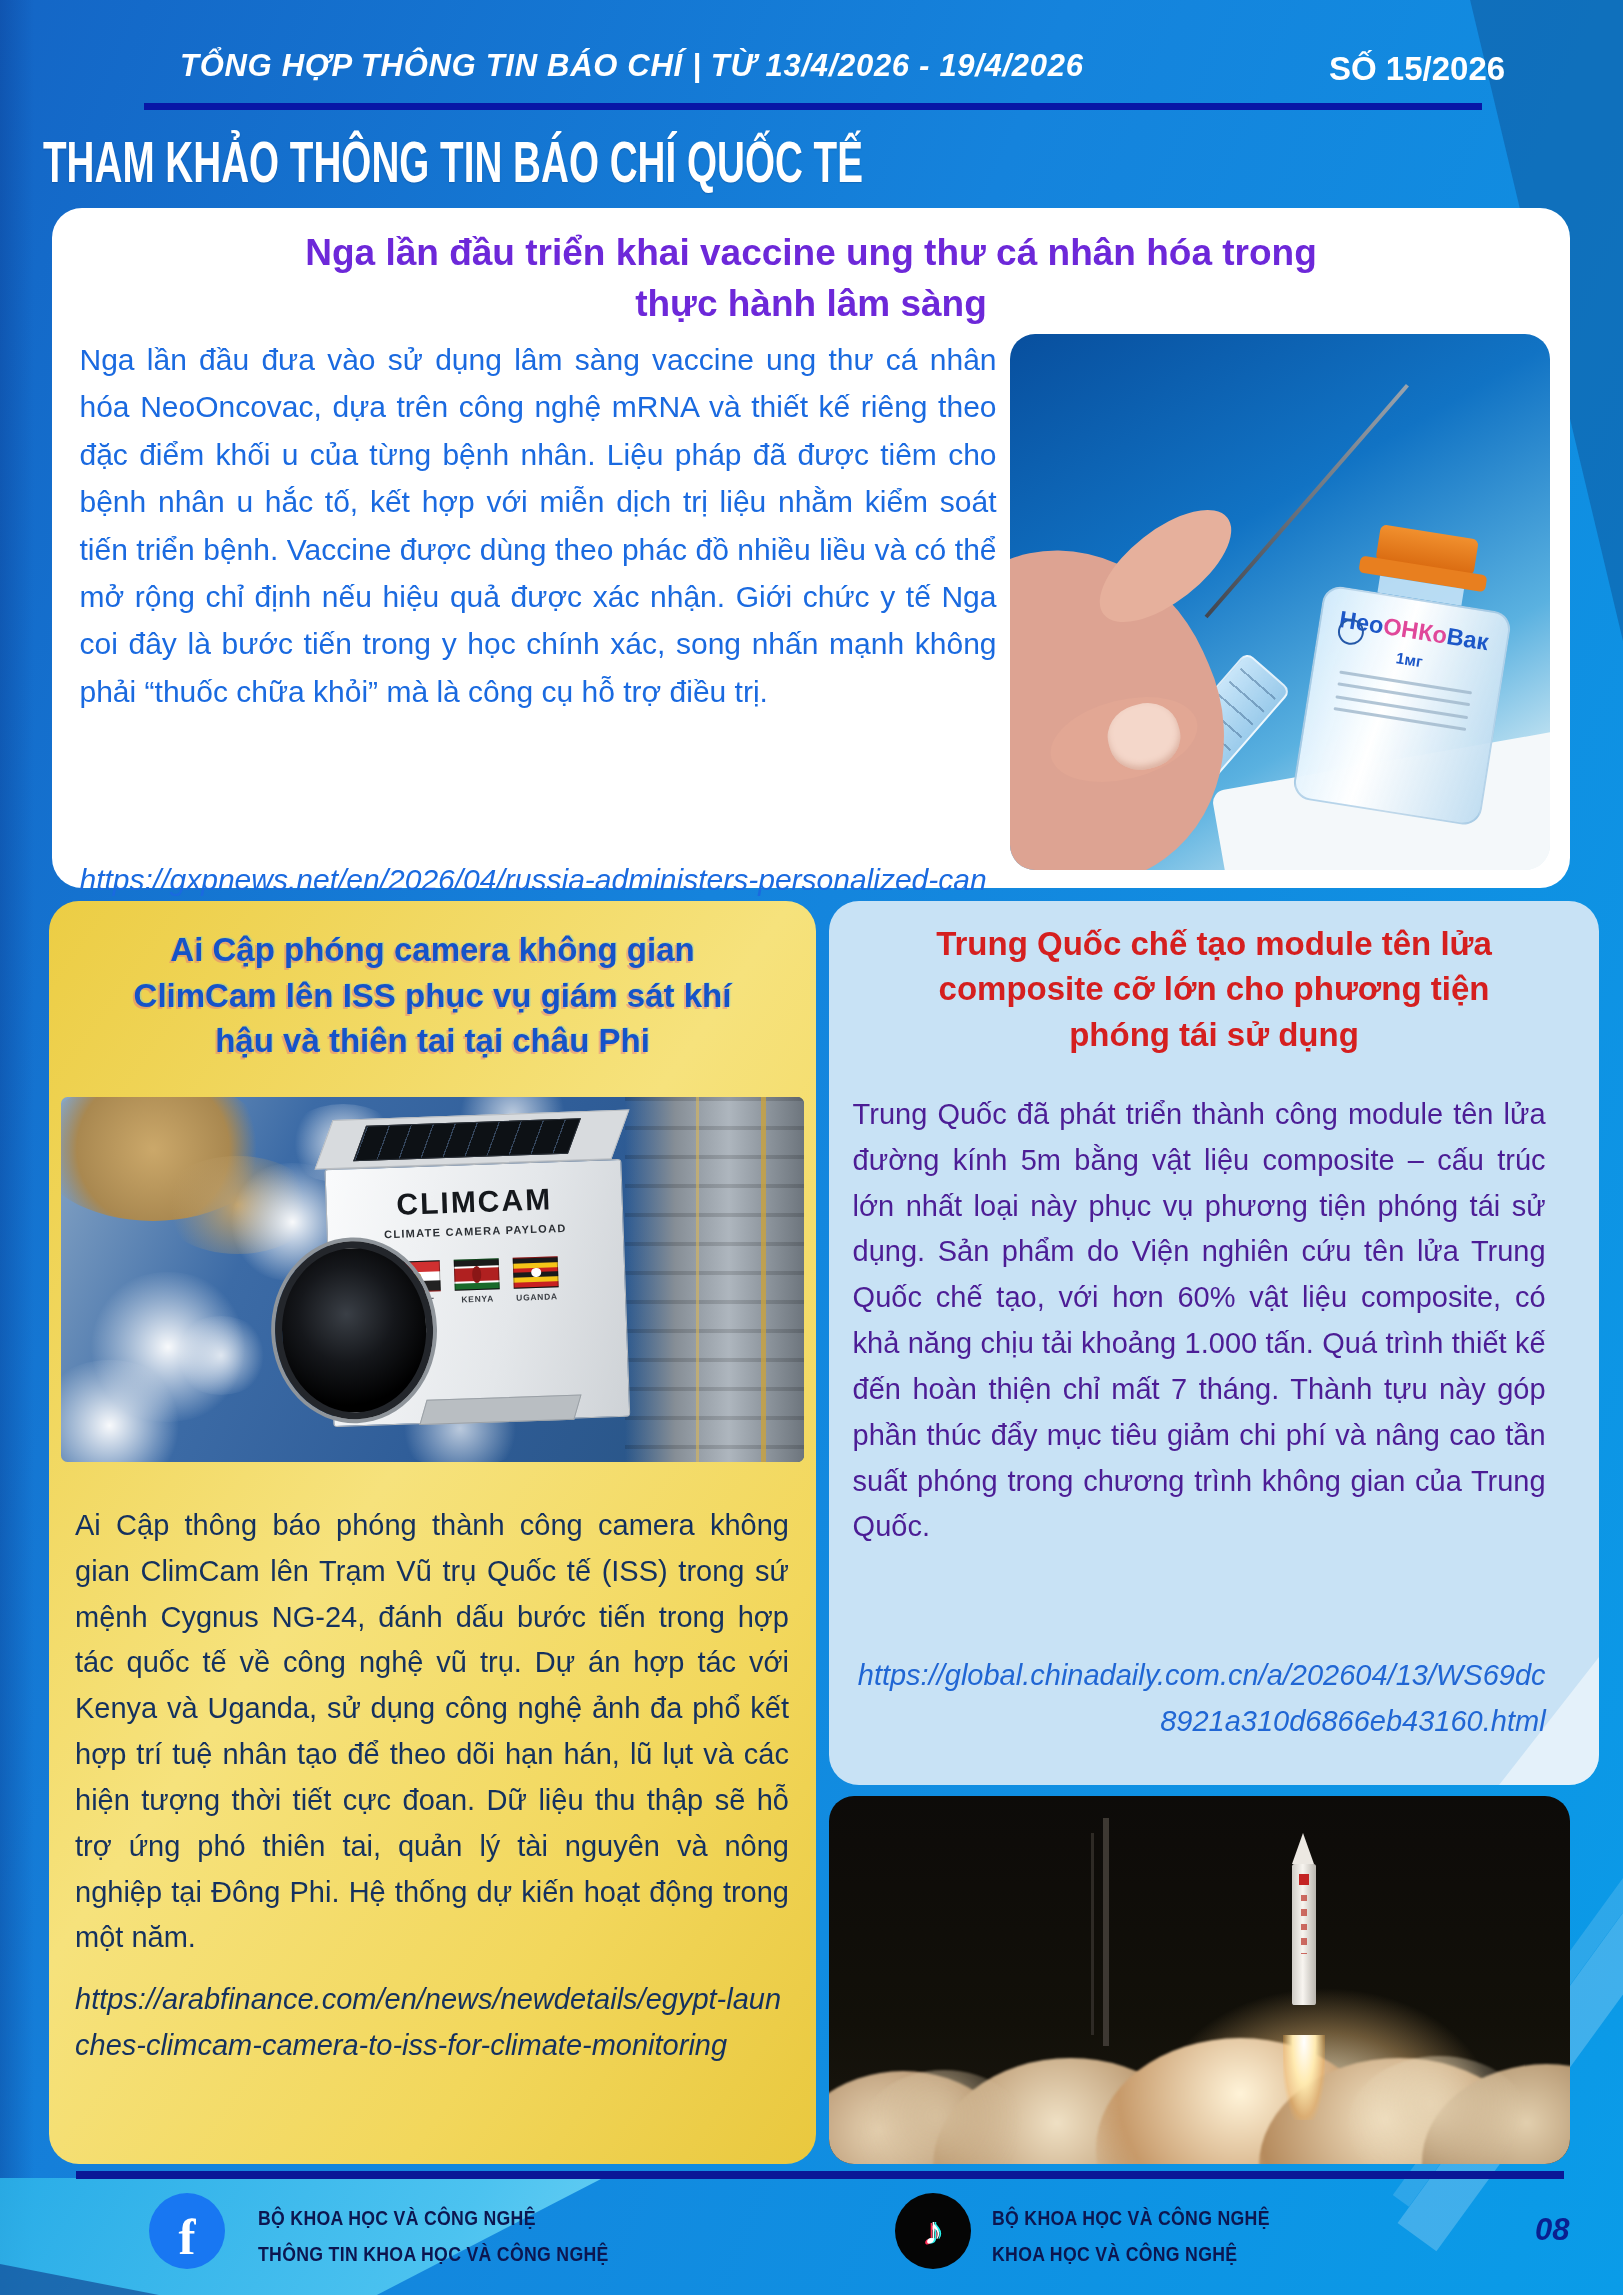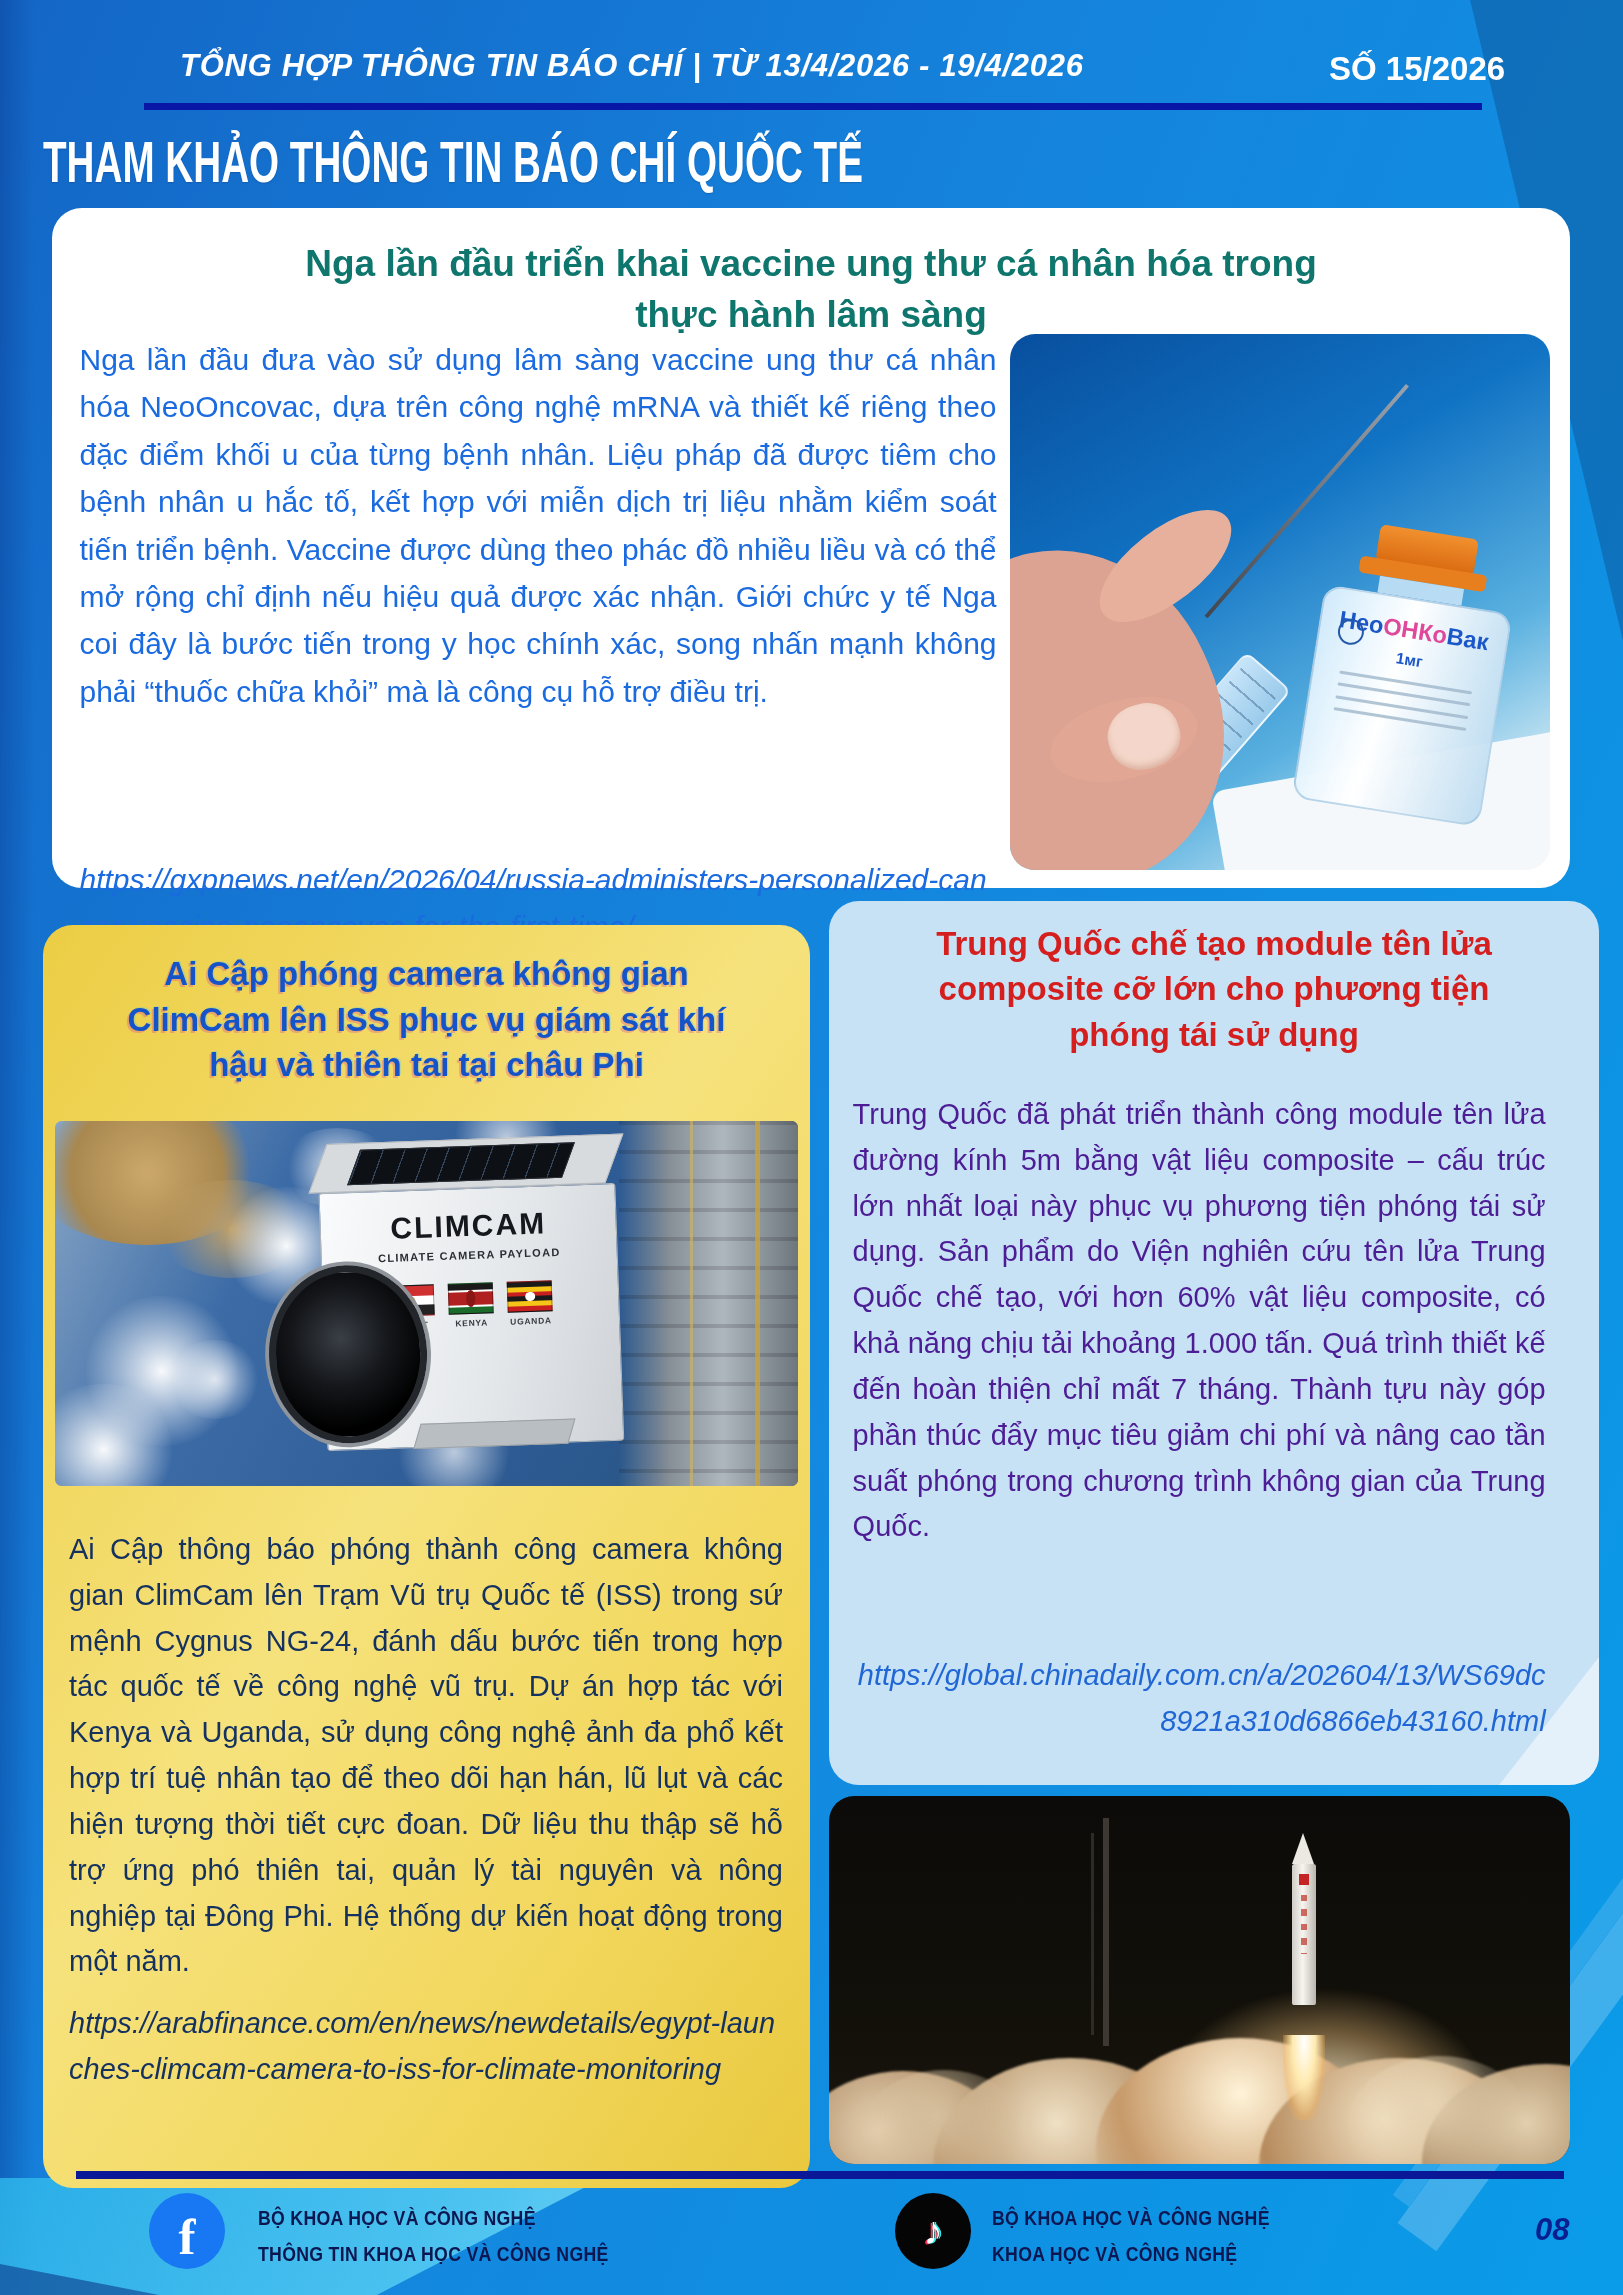--- a/index.html
+++ b/index.html
@@ -21,26 +21,26 @@
   
   .hdr-title{position:absolute;left:140px;top:48px;color:#fff;font-size:31px;font-weight:700;font-style:italic;letter-spacing:0.7px;margin-left:40px;}
   .hdr-issue{position:absolute;left:1329px;top:50px;color:#fff;font-size:33px;font-weight:800;}
   .hdr-line{position:absolute;left:144px;top:103px;width:1338px;height:7.2px;background:#0817a6;}
   .section-title{position:absolute;left:43px;top:128px;color:#fff;font-size:46px;font-weight:900;
         letter-spacing:0;transform:scale(.84,1.25);transform-origin:left top;white-space:nowrap;
         text-shadow:0 1.3px 1.3px rgba(0,40,90,.25);}
   
   .card{position:absolute;border-radius:30px;}
   .card-1{left:52px;top:208px;width:1518px;height:680px;background:#fff;}
-  .card-2{left:43px;top:901px;width:767px;height:1263px;
-        background:linear-gradient(125deg,#eccd44 0%,#f6e27c 45%,#f2d75c 75%,#e9c83e 100%);margin-top:24px;}
+  .card-2{left:49px;top:901px;width:767px;height:1263px;
+        background:linear-gradient(125deg,#eccd44 0%,#f6e27c 45%,#f2d75c 75%,#e9c83e 100%);}
   .card-3{left:829px;top:901px;width:770px;height:884px;background:#c8e2f5;overflow:hidden;}
   .card-3-streak{position:absolute;right:-79px;bottom:-196px;width:72px;height:641px;background:rgba(255,255,255,.5);transform:rotate(38deg);}
   .a-title{font-weight:800;text-align:center;line-height:1.38;}
-  .a1-title{position:absolute;left:0;right:0;top:18.3px;margin:12px auto;max-width:1073px;font-size:37px;color:#0f766e;}
+  .a1-title{position:absolute;left:0;right:0;top:18.3px;margin:1px auto;max-width:1073px;font-size:37px;color:#6d28d9;}
   .a2-title{position:absolute;left:0;right:0;top:26px;margin:0 auto;max-width:641px;font-size:33px;color:#1553c8;
         text-shadow:-2px 2px 0 rgba(214,60,150,.30),1.3px -1.3px 0 rgba(60,200,255,.28);}
   .a3-title{position:absolute;left:0;right:0;top:19.6px;margin:0 auto;max-width:602px;font-size:33px;color:#d51f1f;}
   .a-body{position:absolute;text-align:justify;font-size:30px;line-height:1.58;}
   .a1-body{left:27.5px;top:128px;width:917px;color:#1a6ae0;}
   .a1-url{left:27.5px;top:648px;width:917px;color:#1a6ae0;font-style:italic;text-align:left;}
   .a2-body{left:26px;top:602px;width:714px;color:#14315f;font-size:29px;}
   .a2-url{left:26px;top:1076px;width:714px;color:#14315f;font-style:italic;font-size:29px;text-align:left;}
   .a3-body{left:23.6px;top:191px;width:693px;color:#4c1d95;font-size:29px;}
   .a3-url{left:23.6px;top:752px;width:693px;color:#2066d4;font-style:italic;font-size:29px;text-align:right;}

